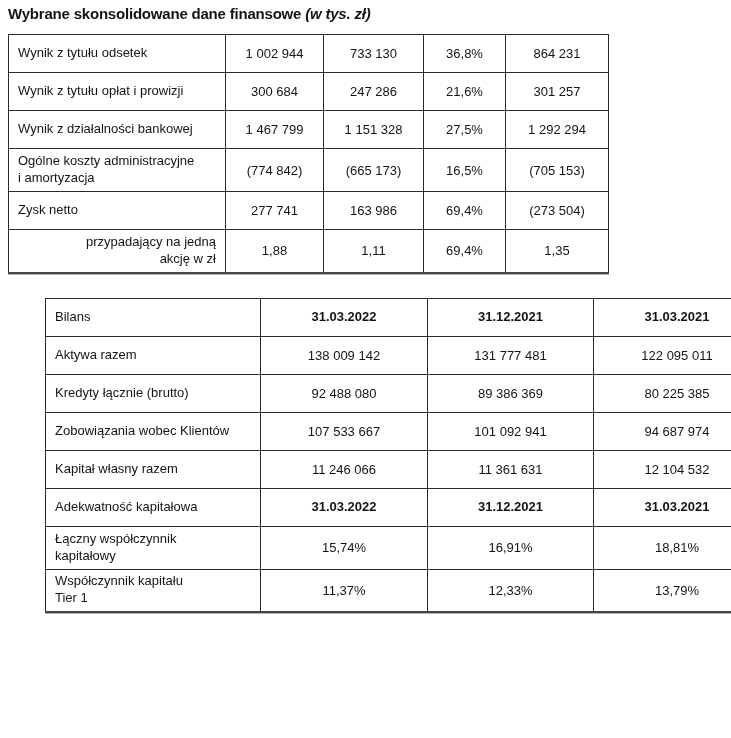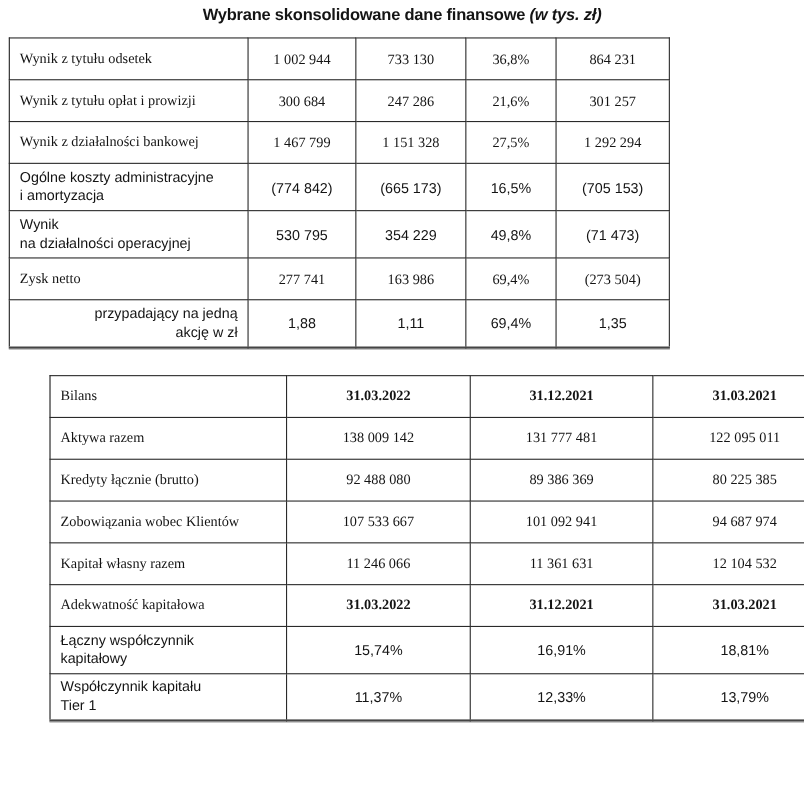--- a/index.html
+++ b/index.html
@@ -11,21 +11,20 @@
     font-family: "Liberation Sans", "DejaVu Sans", sans-serif;
   }
   .page { padding: 3px 8px 0 8px; }
 
   .title {
     font-size: 15px;
     font-weight: 700;
     letter-spacing: -0.2px;
     margin: 2px 0 12px 0;
     white-space: nowrap;
-    text-align: center;
   }
   .title .unit { font-style: italic; }
 
   table {
     border-collapse: collapse;
     table-layout: fixed;
     border: 1px solid #2a2a2a;
     border-bottom: 2px solid #454545;
     box-shadow: 0 1px 0 #b4b4b4;
   }
@@ -34,21 +33,21 @@
     font-size: 13px;
     font-weight: 400;
     padding: 2px 9px;
     vertical-align: middle;
     overflow: hidden;
   }
   #income-table  { width: 600px; margin-bottom: 24px; }
   #balance-table { width: 715px; margin-left: 37px; }
 
   tr.h40 td { height: 40px; }
-  tr.h38 td { height: 38px; font-family: Liberation Serif, serif; }
+  tr.h38 td { height: 38px; }
   tr.h42 td { height: 43px; }
 
   .lbl  { text-align: left;  white-space: pre-line; line-height: 1.3; }
   .lblr { text-align: right; white-space: pre-line; line-height: 1.3; margin-left: 13px; }
   .num  { text-align: center; font-variant-numeric: tabular-nums; }
   .ctr  { text-align: center; white-space: pre-line; line-height: 1.2; }
   .bold { font-weight: 700; }
 </style>
 </head>
 <body>
@@ -90,28 +89,20 @@
         <td class="num">27,5%</td>
         <td class="num">1 292 294</td>
       </tr>
       <tr class="h42">
         <td class="lbl">Ogólne koszty administracyjne
 i amortyzacja</td>
         <td class="num">(774 842)</td>
         <td class="num">(665 173)</td>
         <td class="num">16,5%</td>
         <td class="num">(705 153)</td>
-      </tr>
-      <tr class="h42">
-        <td class="lbl">Wynik
-na działalności operacyjnej</td>
-        <td class="num">530 795</td>
-        <td class="num">354 229</td>
-        <td class="num">49,8%</td>
-        <td class="num">(71 473)</td>
       </tr>
       <tr class="h38">
         <td class="lbl">Zysk netto</td>
         <td class="num">277 741</td>
         <td class="num">163 986</td>
         <td class="num">69,4%</td>
         <td class="num">(273 504)</td>
       </tr>
       <tr class="h42">
         <td class="lblr">przypadający na jedną

